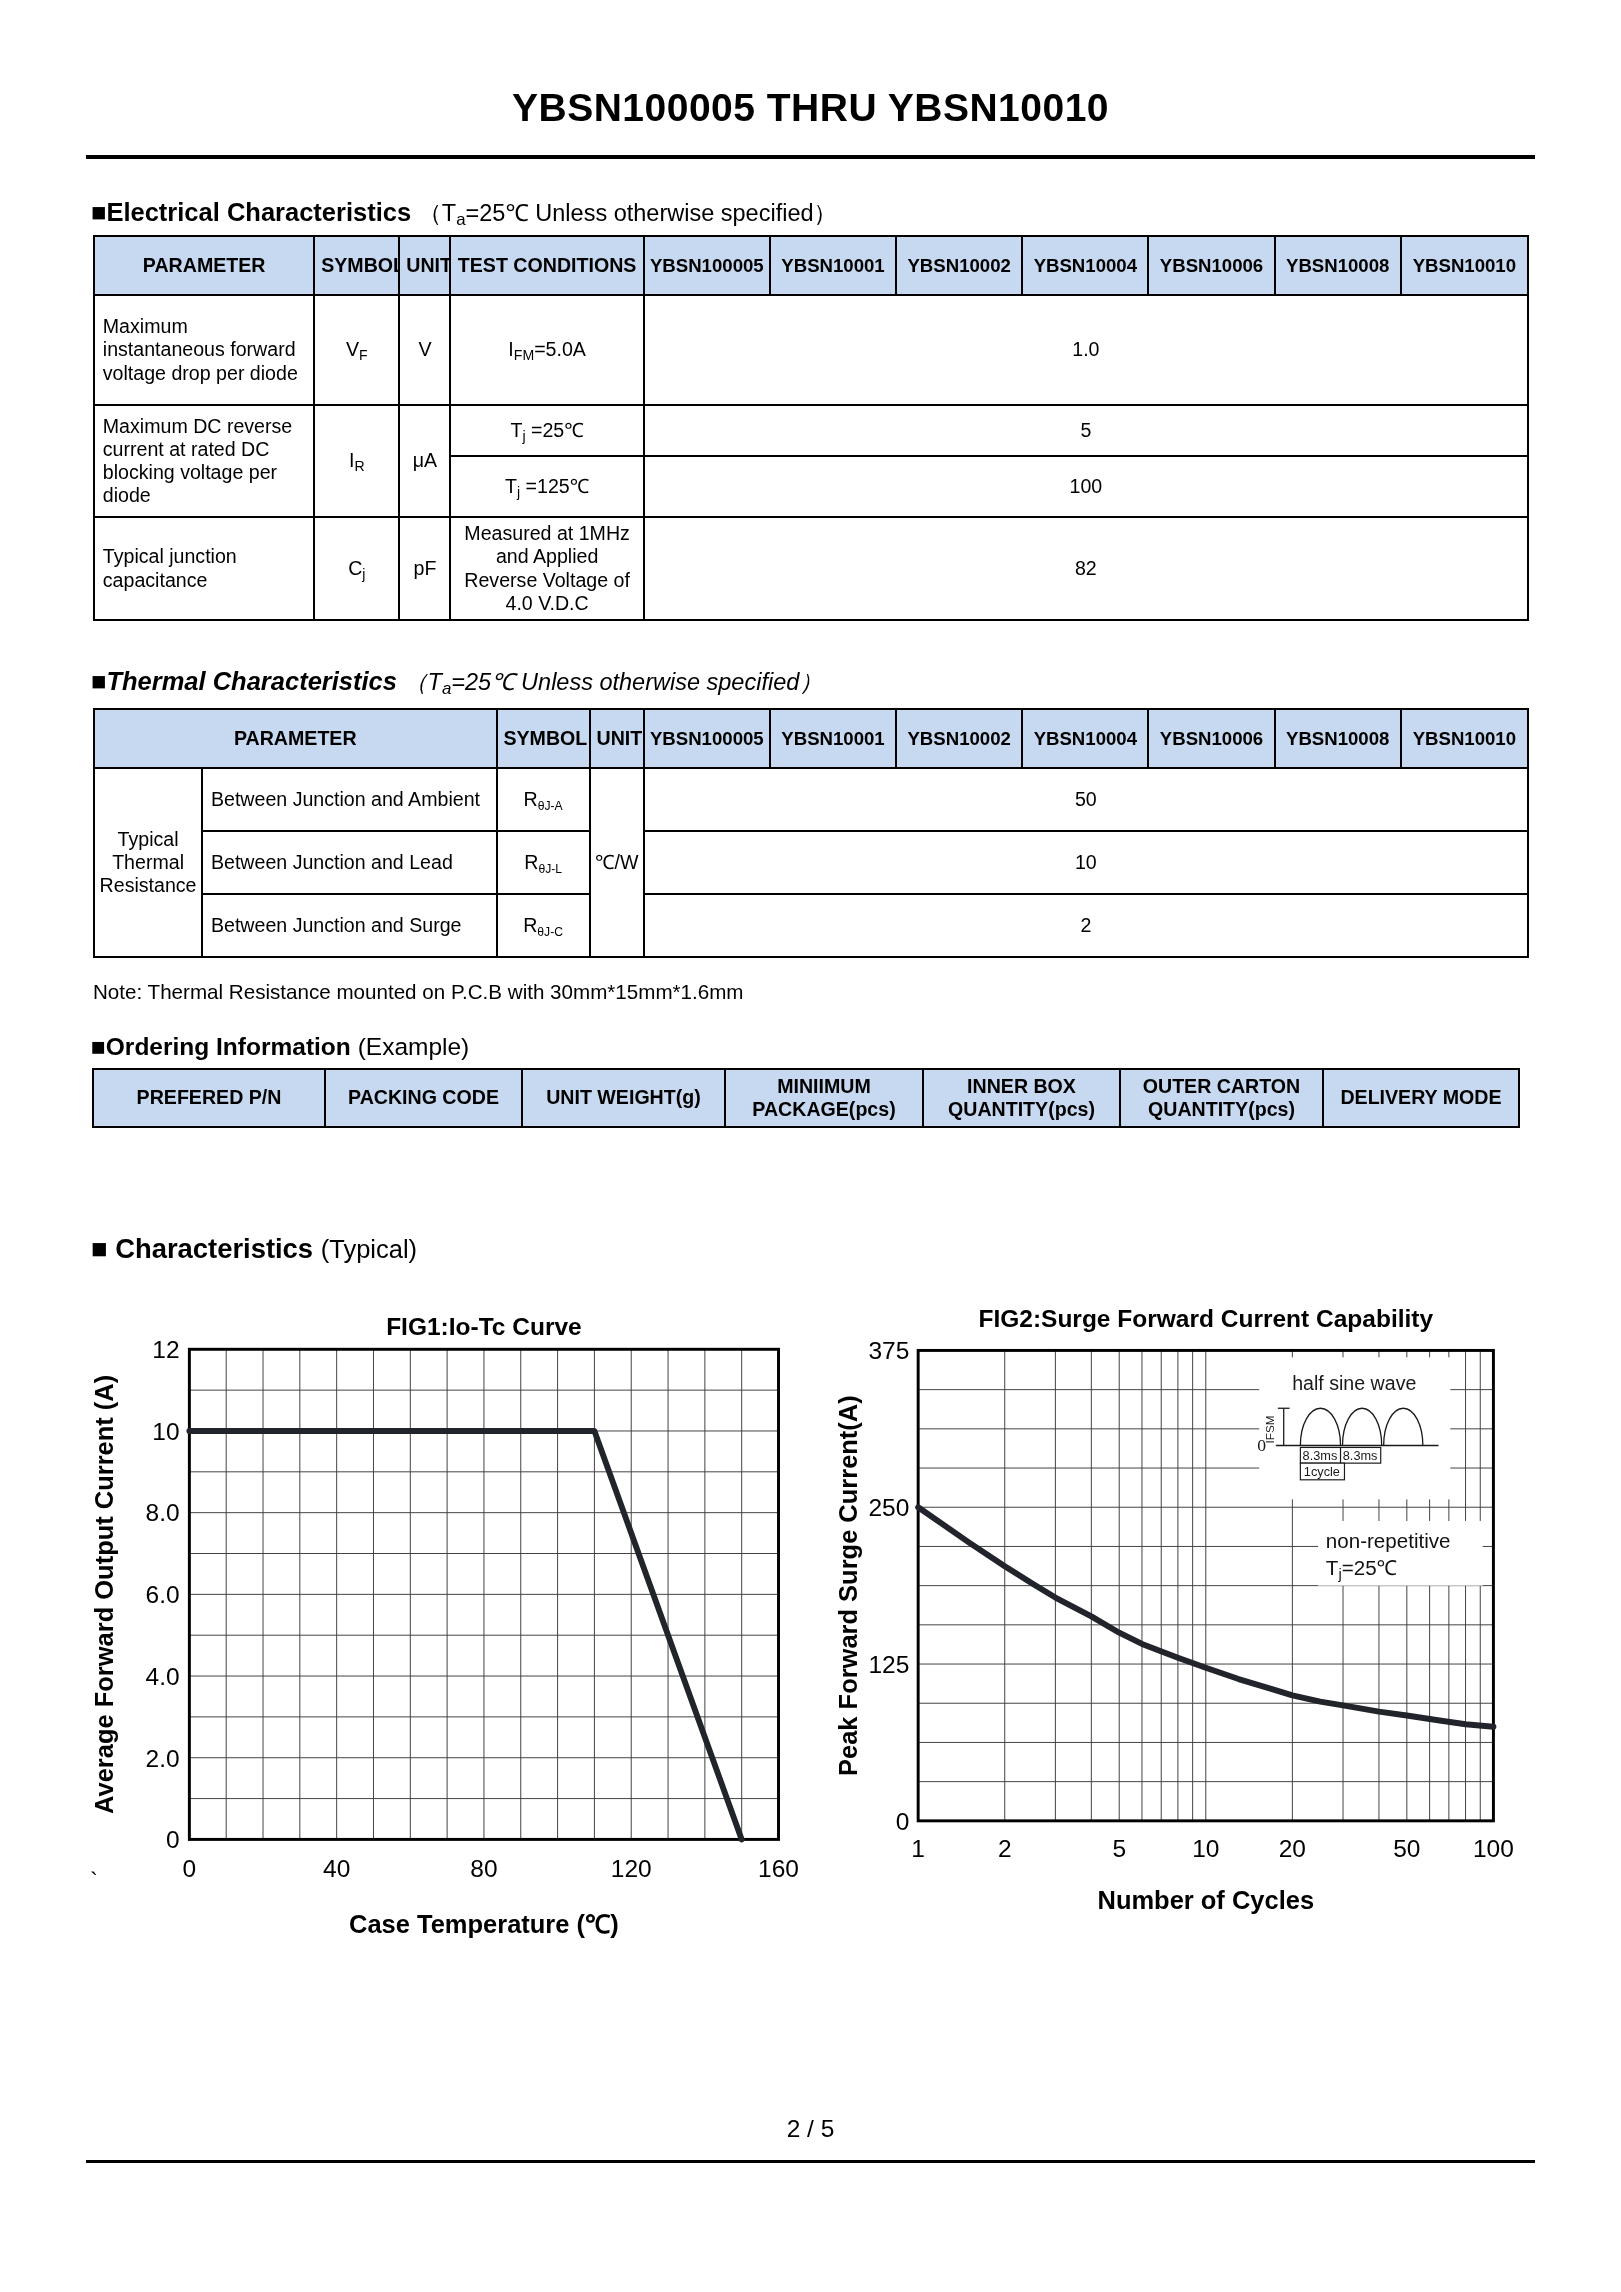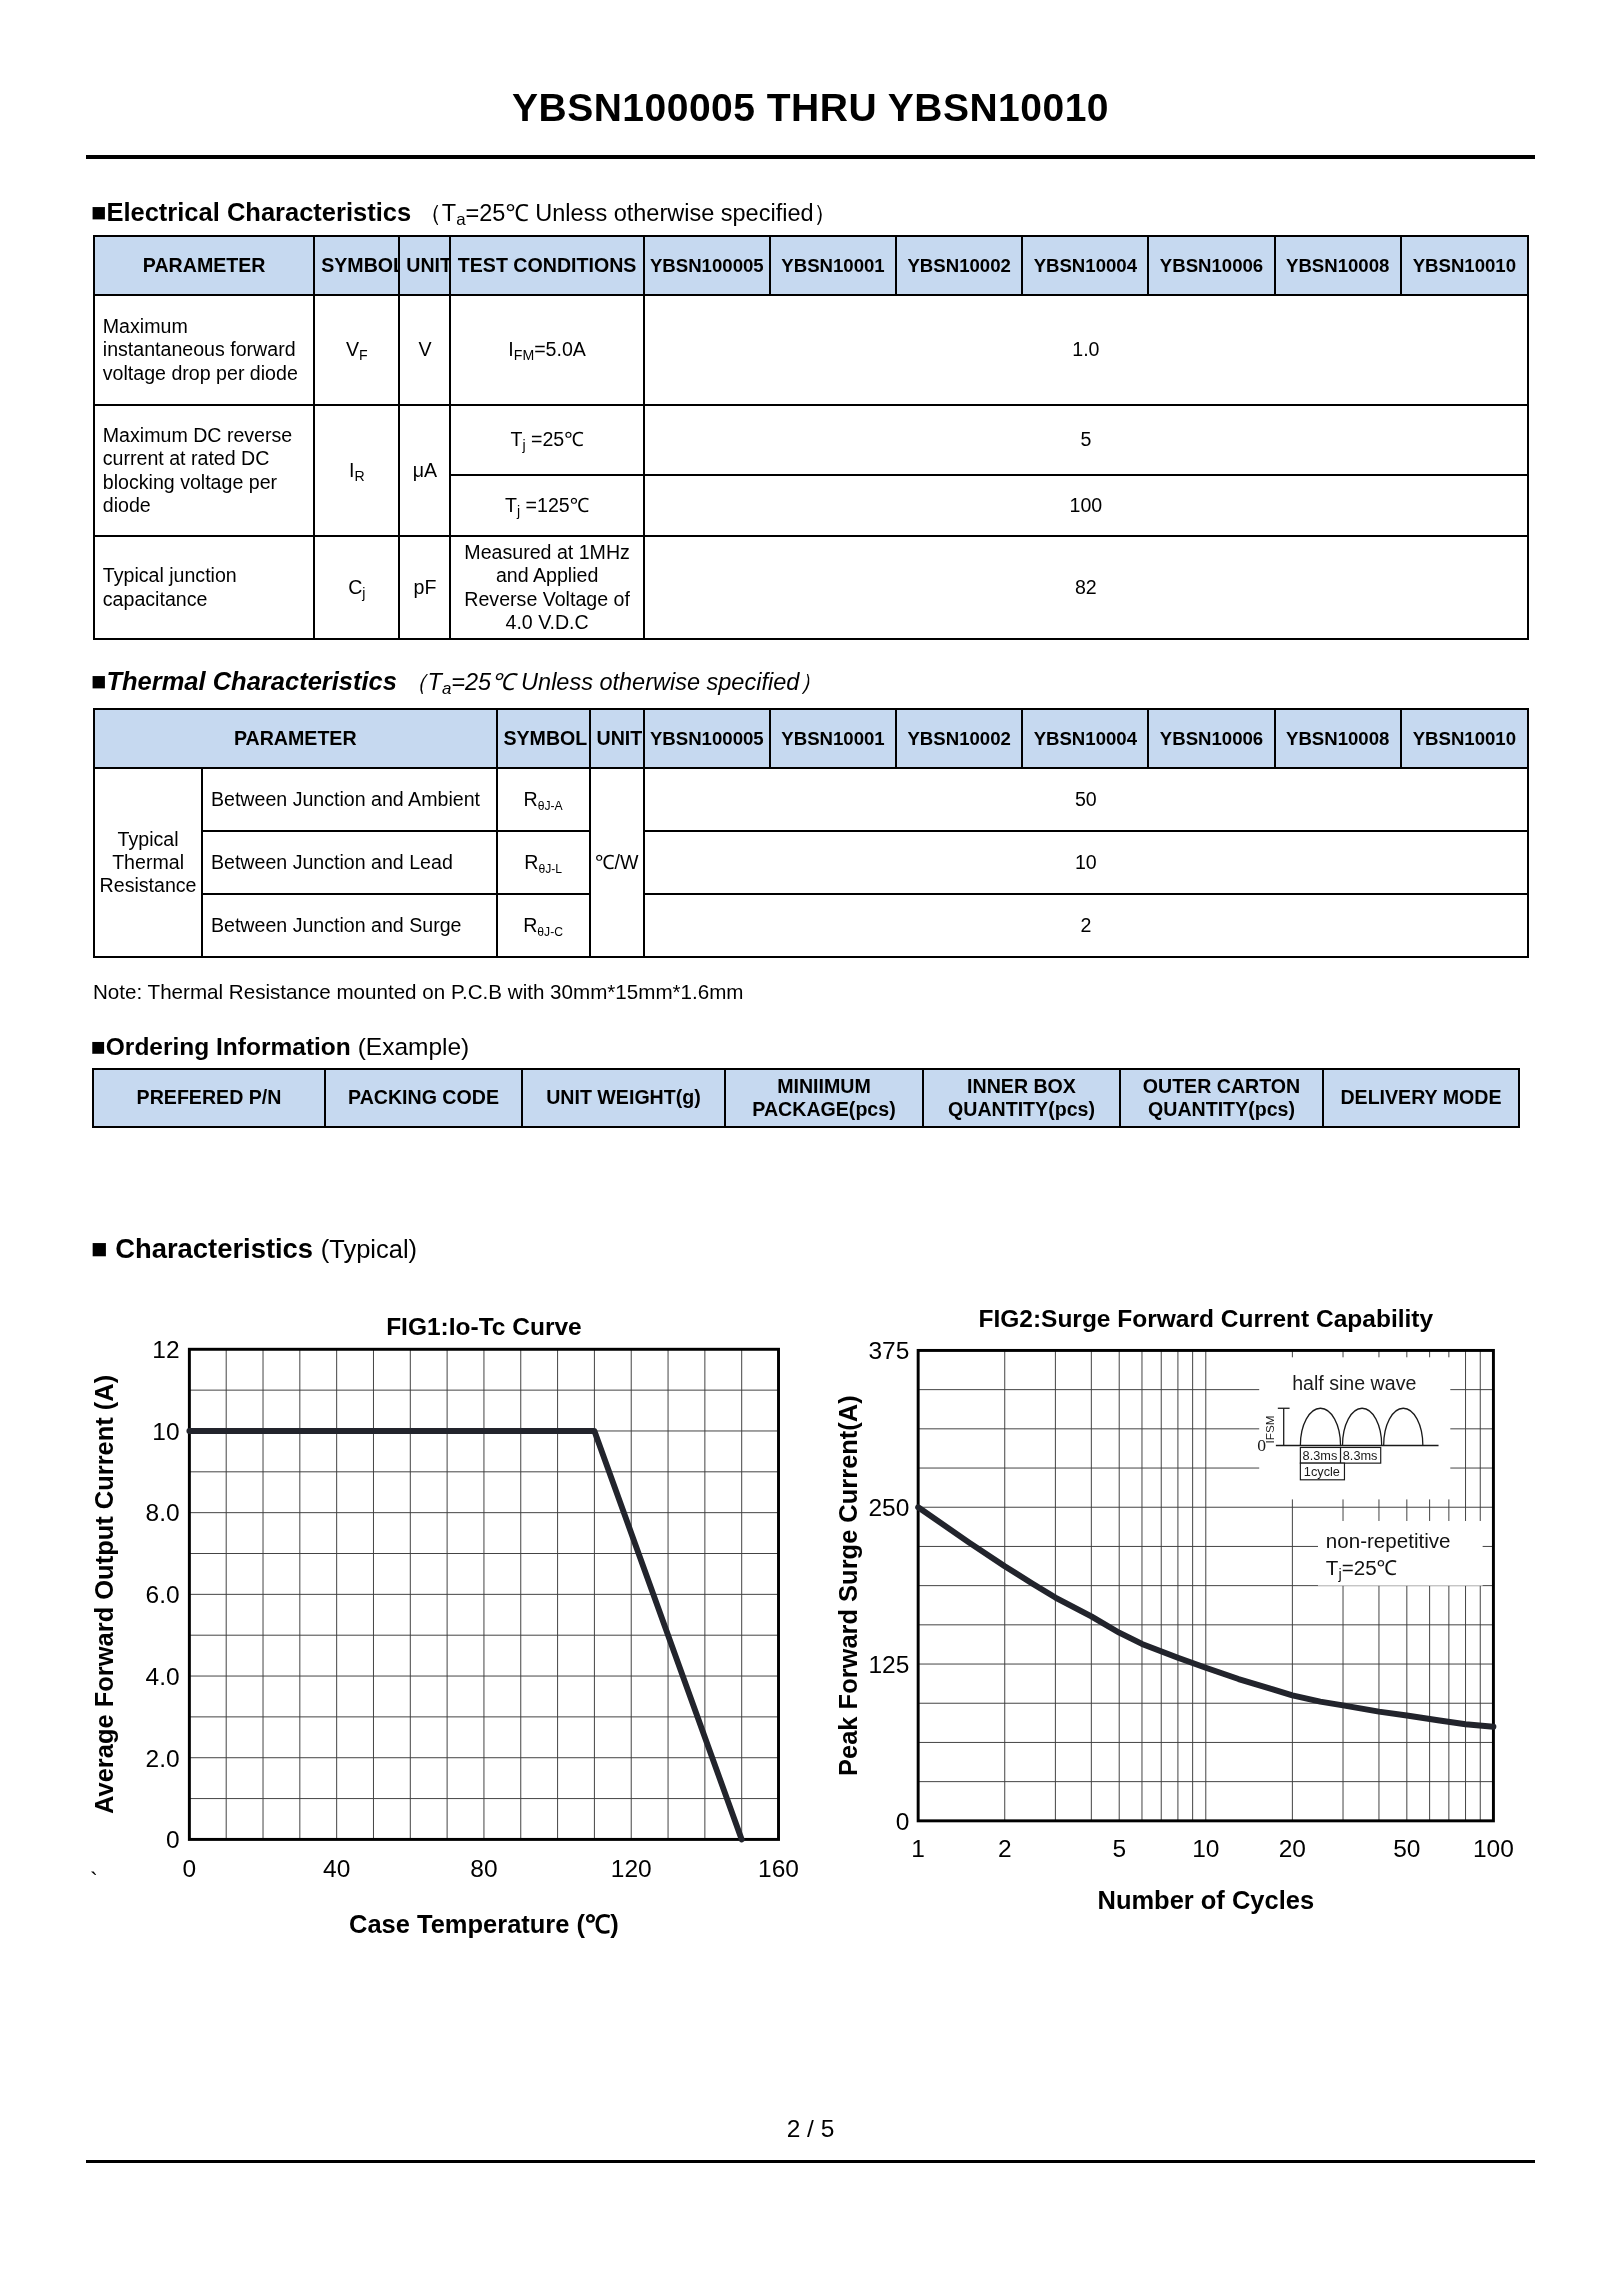--- a/index.html
+++ b/index.html
@@ -84,21 +84,21 @@
       <th class="part">YBSN10008</th>
       <th class="part">YBSN10010</th>
     </tr>
     <tr class="thick-top" style="height:110px">
       <td class="param">Maximum instantaneous forward voltage drop per diode</td>
       <td><span>V</span><sub>F</sub></td>
       <td>V</td>
       <td><span>I</span><sub>FM</sub><span>=5.0A</span></td>
       <td colspan="7">1.0</td>
     </tr>
-    <tr class="thick-top" style="height:70px">
+    <tr class="thick-top" style="height:51px">
       <td class="param" rowspan="2">Maximum DC reverse current at rated DC blocking voltage per diode</td>
       <td rowspan="2"><span>I</span><sub>R</sub></td>
       <td rowspan="2">μA</td>
       <td><span>T</span><sub>j</sub><span> =25℃</span></td>
       <td colspan="7">5</td>
     </tr>
     <tr style="height:61px">
       <td><span>T</span><sub>j</sub><span> =125℃</span></td>
       <td colspan="7">100</td>
     </tr>

